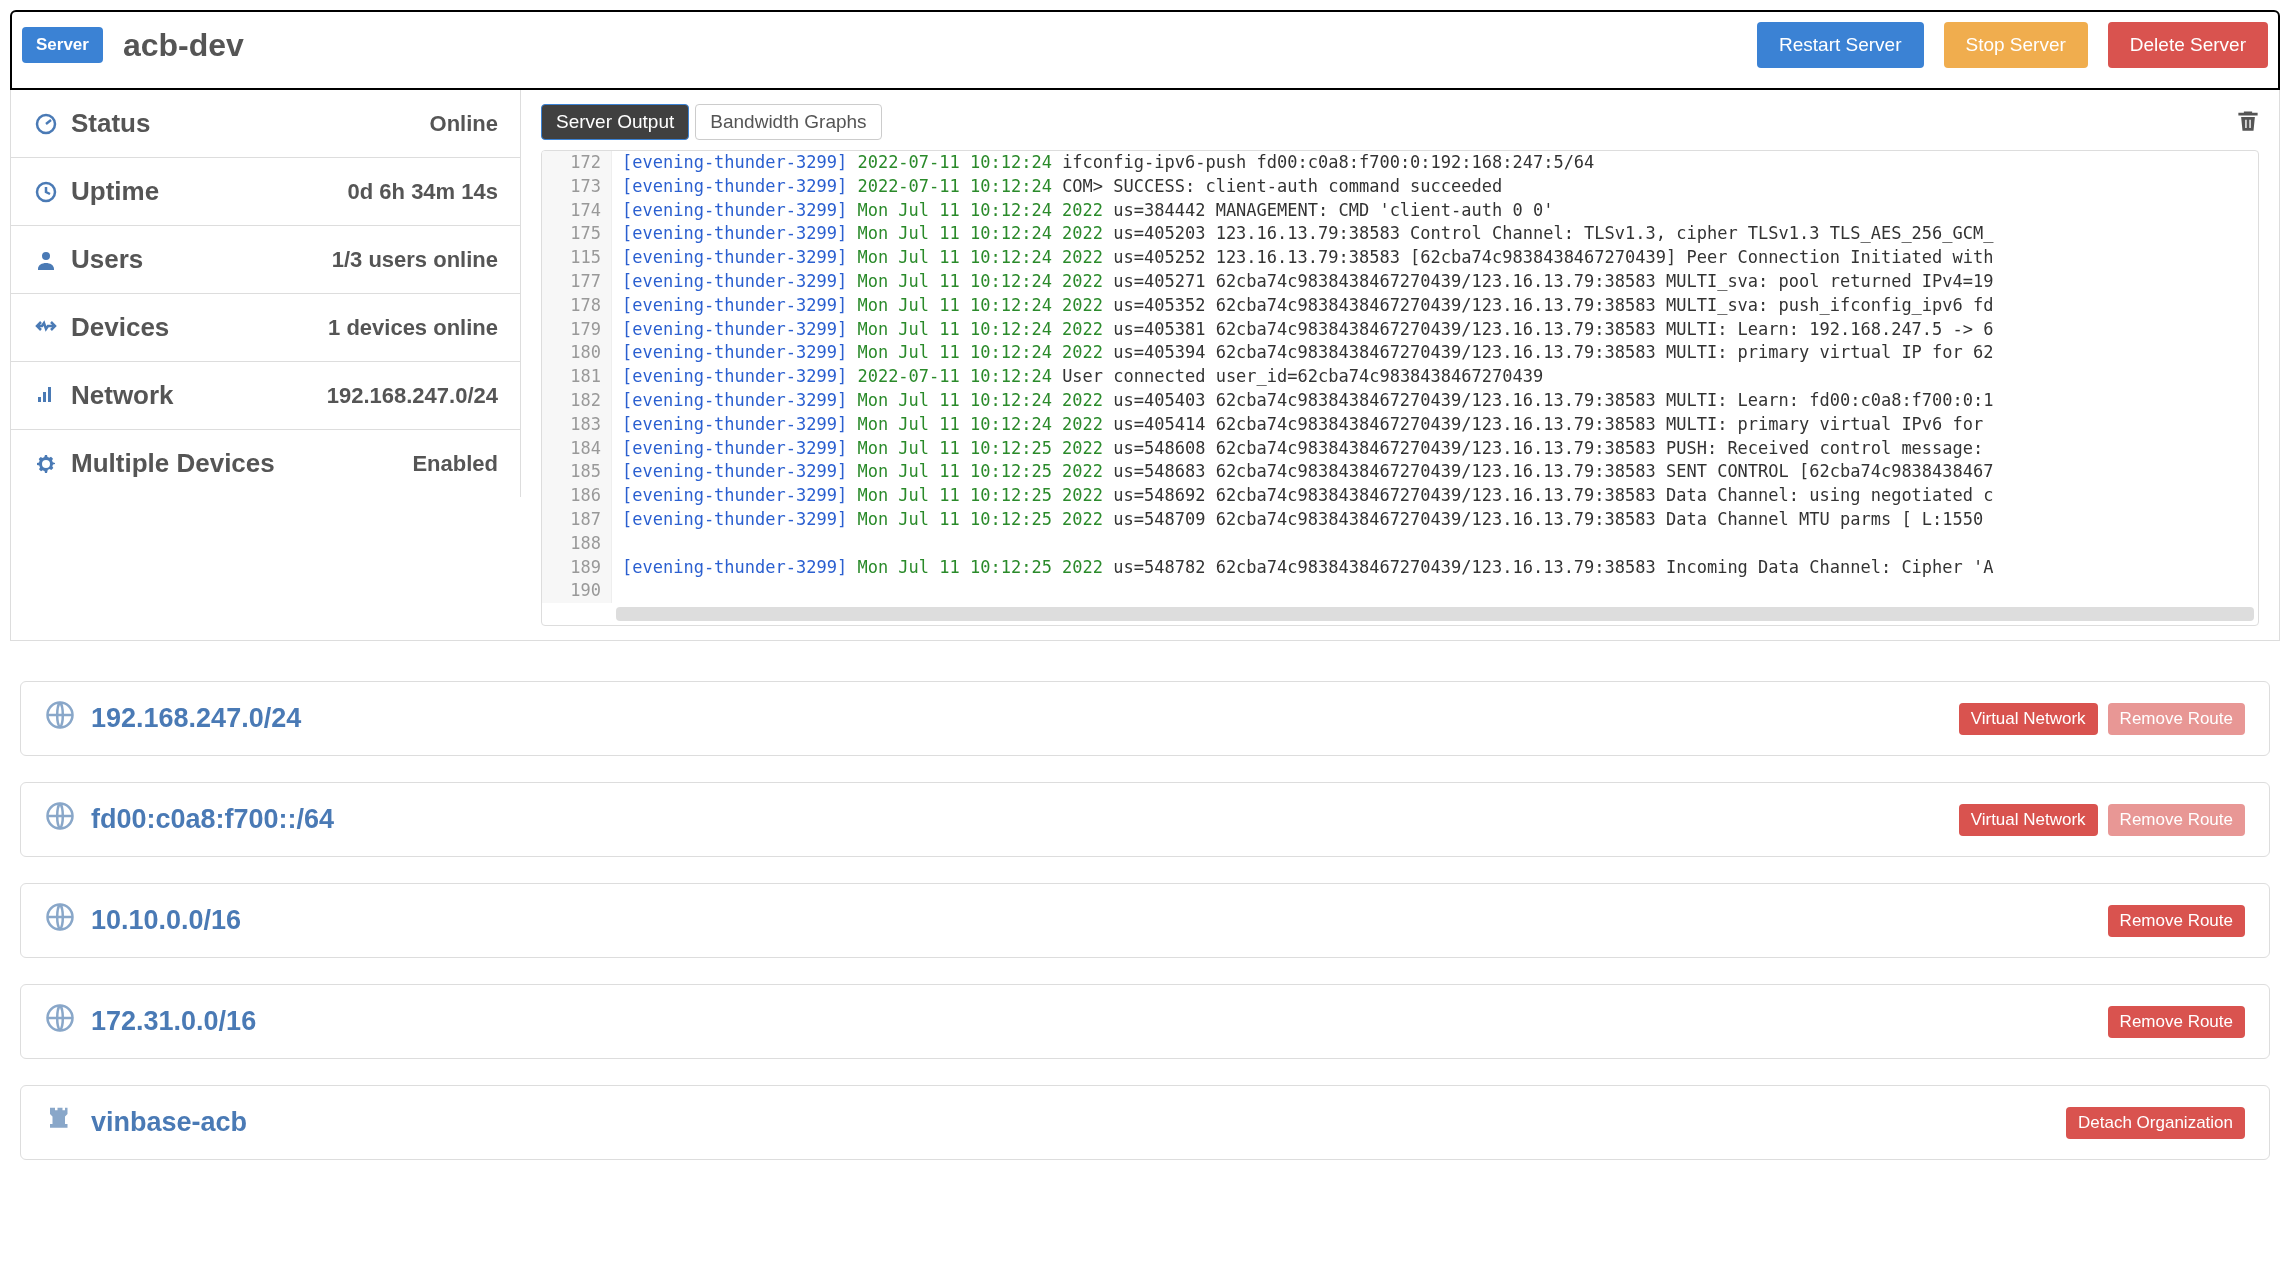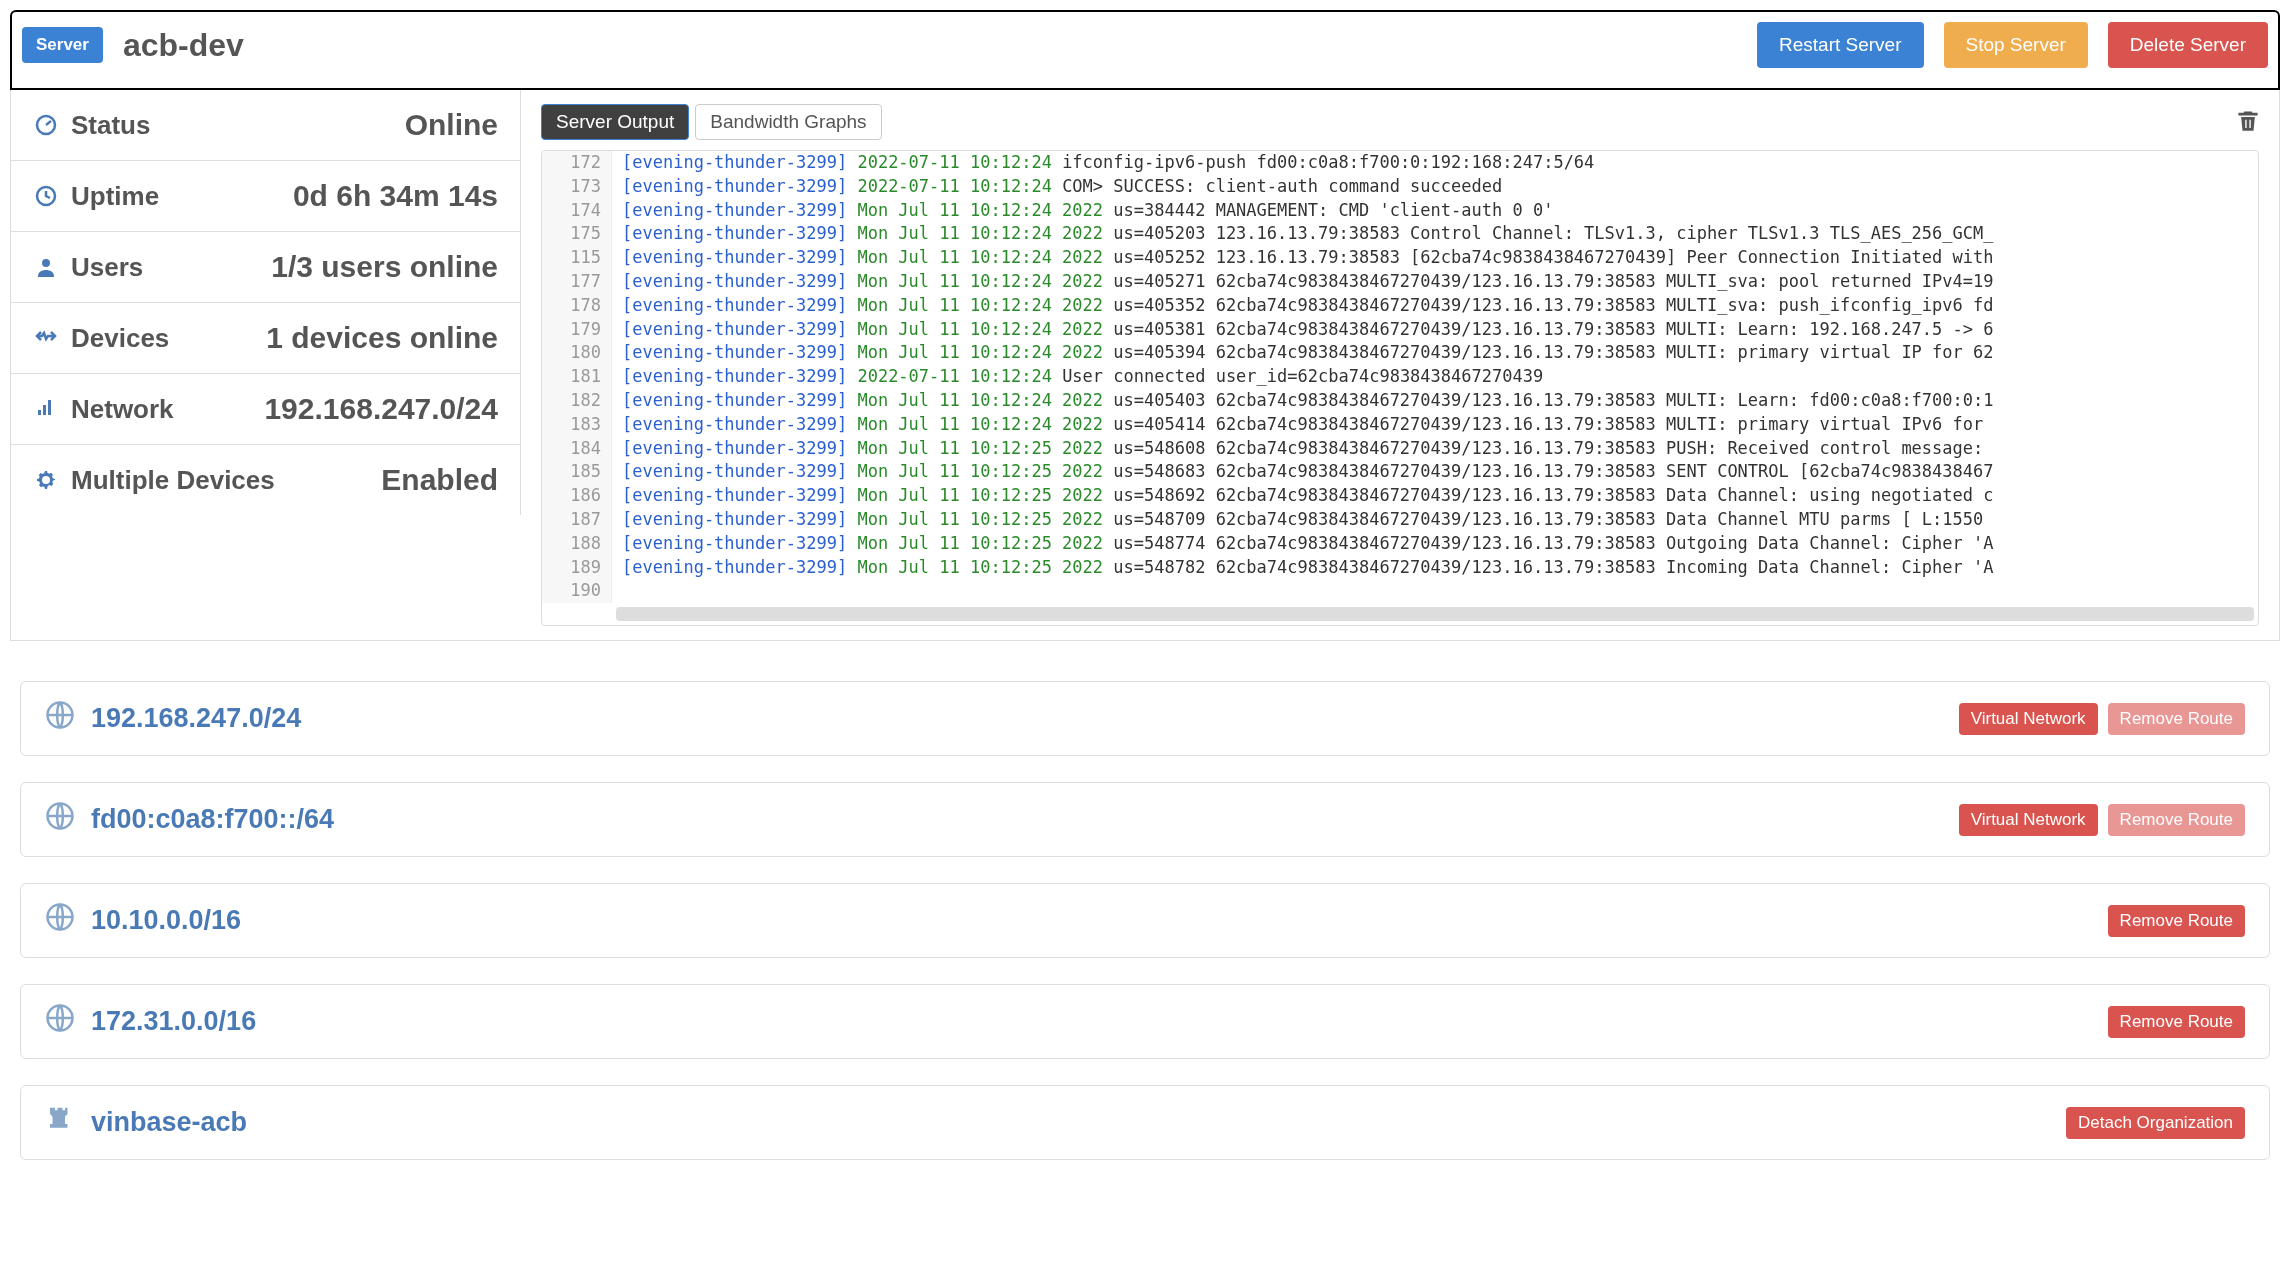--- a/index.html
+++ b/index.html
@@ -70,21 +70,21 @@
 .side-label {
   font-size: 26px;
   font-weight: 700;
   color: #555;
   display: flex;
   align-items: center;
   gap: 12px;
   flex:1;
 }
 .side-value {
-  font-size: 30px;
+  font-size: 22px;
   font-weight: 700;
   color: #555;
 }
 .icon {
   width: 26px;
   height: 26px;
   display: inline-flex;
   align-items: center;
   justify-content: center;
   color: #4a7ab5;
@@ -314,21 +314,20 @@
           <div class="log-line">
             <span class="gutter">186</span>
             <span class="log-text"><span class="tag">[evening-thunder-3299]</span> <span class="ts">Mon Jul 11 10:12:25 2022</span> us=548692 62cba74c9838438467270439/123.16.13.79:38583 Data Channel: using negotiated c</span>
           </div>
           <div class="log-line">
             <span class="gutter">187</span>
             <span class="log-text"><span class="tag">[evening-thunder-3299]</span> <span class="ts">Mon Jul 11 10:12:25 2022</span> us=548709 62cba74c9838438467270439/123.16.13.79:38583 Data Channel MTU parms [ L:1550</span>
           </div>
           <div class="log-line">
             <span class="gutter">188</span>
-            <span class="log-text"><span class="tag">[evening-thunder-3299]</span> <span class="ts">Mon Jul 11 10:12:25 2022</span> us=548774 62cba74c9838438467270439/123.16.13.79:38583 Outgoing Data Channel: Cipher 'A</span>
           </div>
           <div class="log-line">
             <span class="gutter">189</span>
             <span class="log-text"><span class="tag">[evening-thunder-3299]</span> <span class="ts">Mon Jul 11 10:12:25 2022</span> us=548782 62cba74c9838438467270439/123.16.13.79:38583 Incoming Data Channel: Cipher 'A</span>
           </div>
           <div class="log-line">
             <span class="gutter">190</span>
             <span class="log-text"></span>
           </div>
           <div class="scroll-stub"></div>

